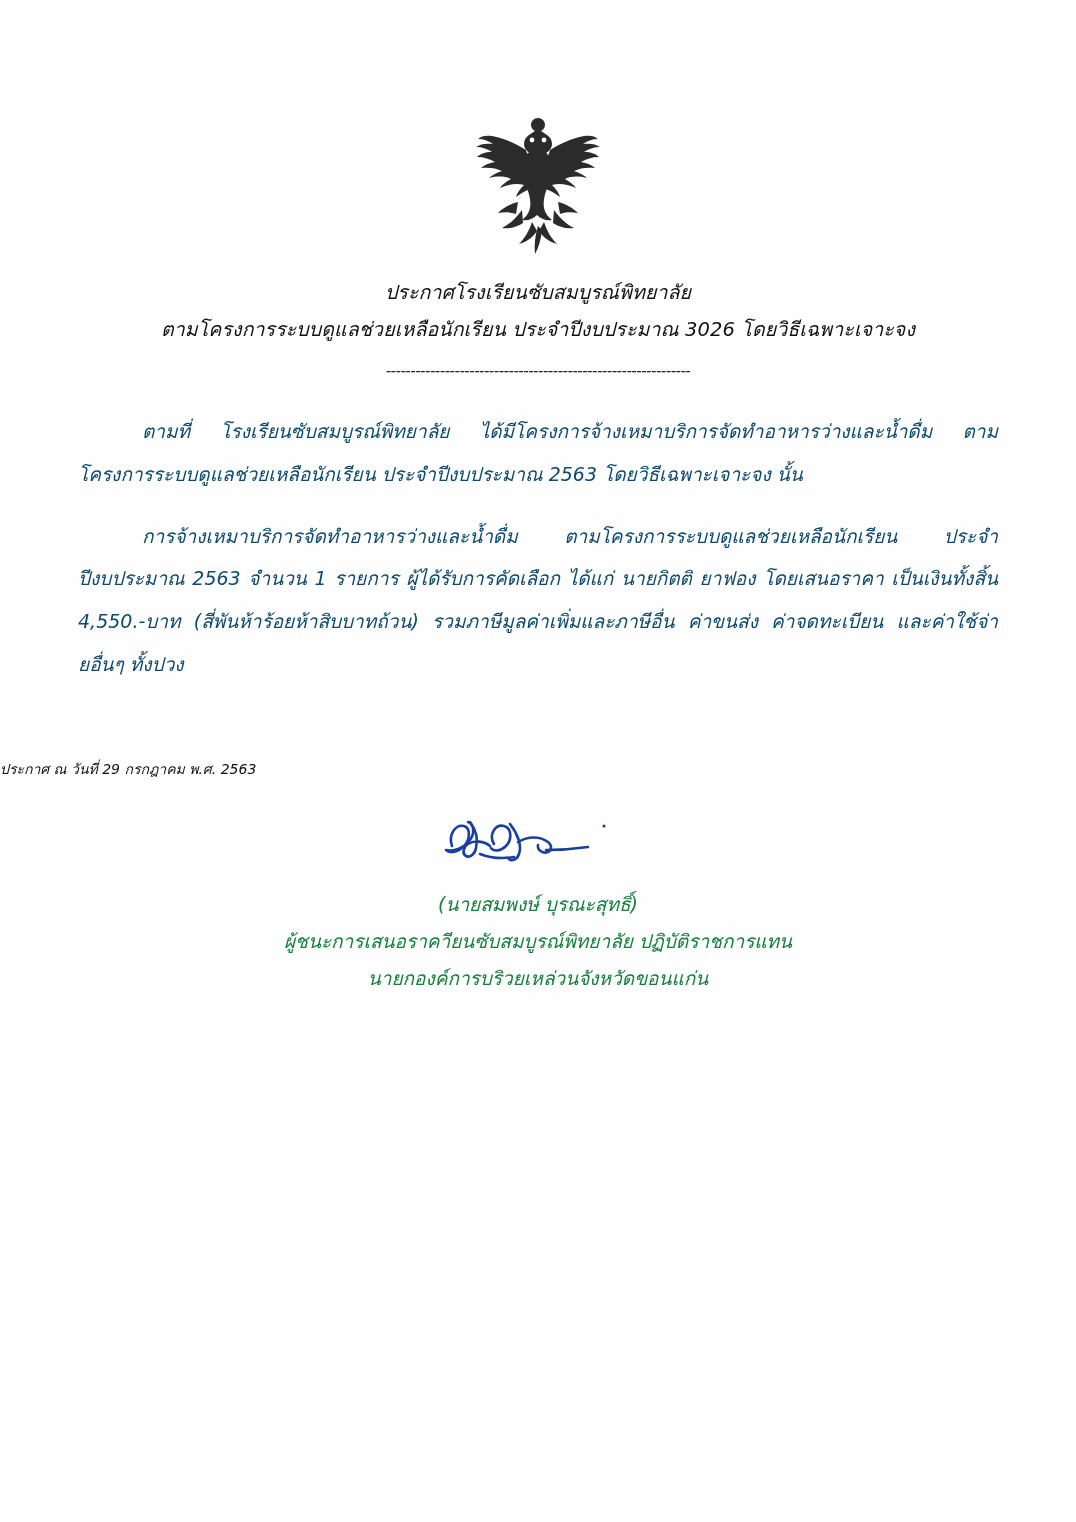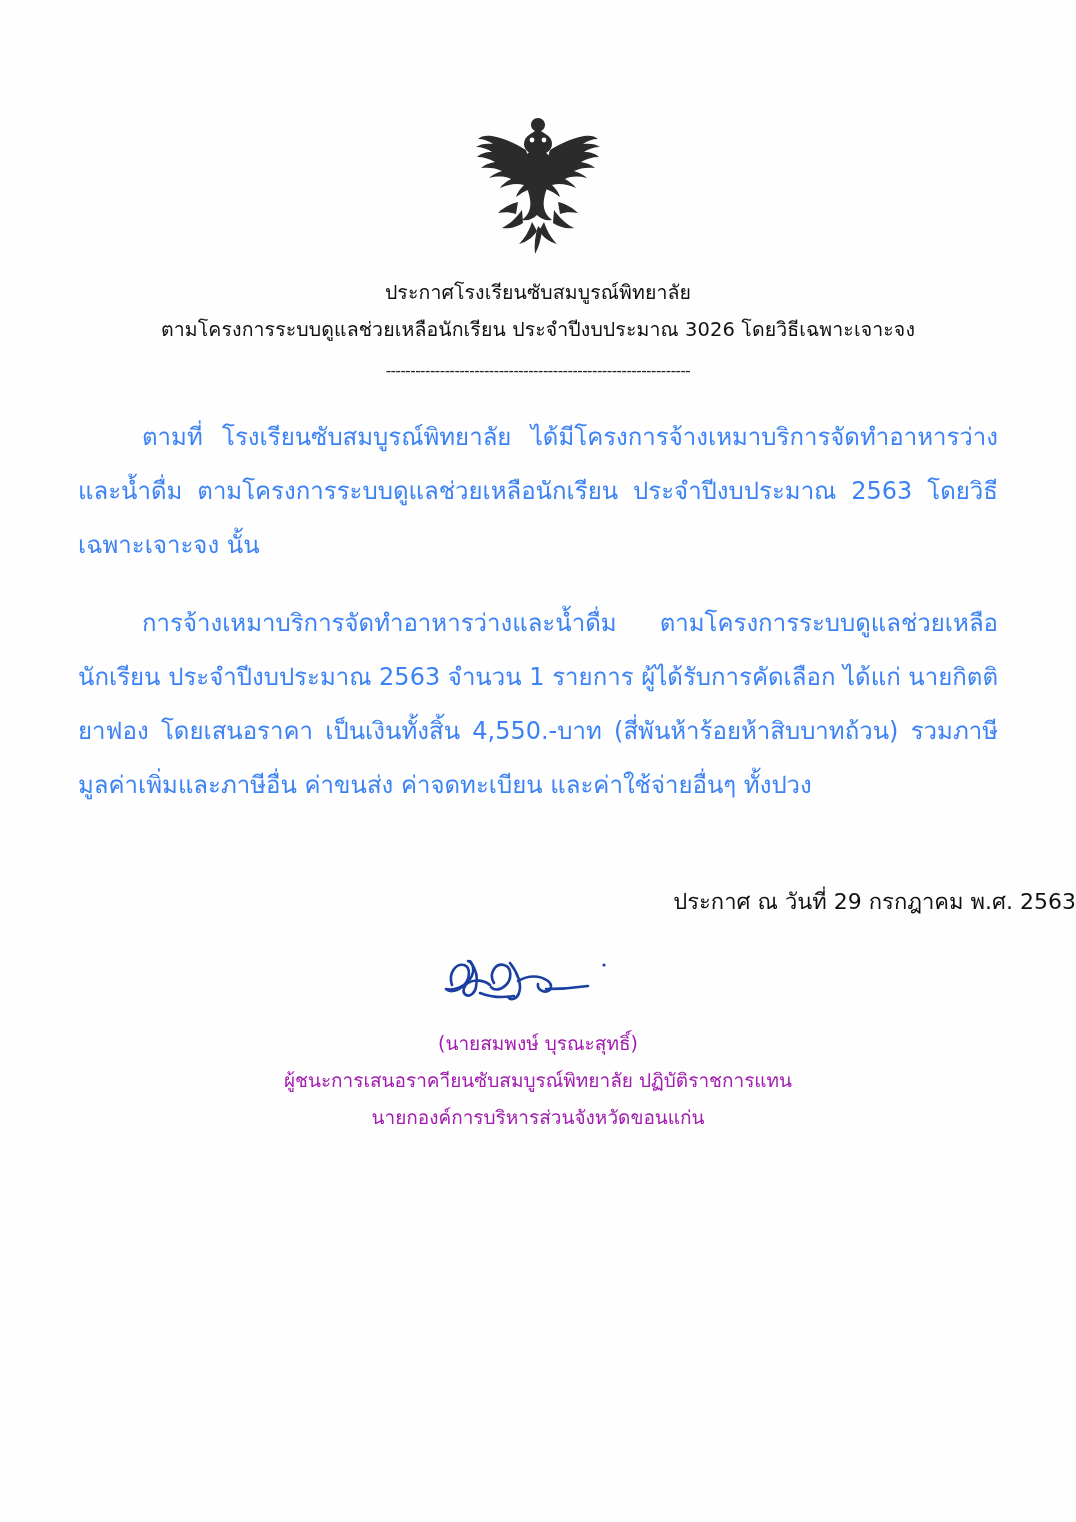--- a/index.html
+++ b/index.html
@@ -15,20 +15,21 @@
     position: relative;
     overflow: hidden;
   }
   .page {
     width: 1076px;
     height: 1522px;
     position: relative;
     background: #fefefe;
     box-sizing: border-box;
     padding: 0;
+    font-style: italic;
   }
 
   
   .emblem-wrap {
     width: 100%;
     display: flex;
     justify-content: center;
     padding-top: 110px;
   }
   .emblem {
@@ -55,35 +56,35 @@
     margin-top: 14px;
     white-space: nowrap;
     overflow: hidden;
   }
 
   
   .body-block {
     margin: 30px 78px 0 78px;
   }
   .para {
-    font-size: 24px;
+    font-size: 19px;
     line-height: 2.25;
-    color: #3b82f6;
+    color: #0c4a6e;
     text-align: justify;
     text-justify: inter-word;
     margin-bottom: 8px;
   }
   .para.indent {
     text-indent: 64px;
   }
 
   
   .date-line {
-    text-align: right;
-    font-size: 22px;
+    text-align: left;
+    font-size: 14px;
     color: #111;
     margin-top: 72px;
   }
 
   
   .sig-area {
     position: relative;
     height: 78px;
     margin-top: 26px;
   }
@@ -93,21 +94,21 @@
     transform: translateX(-50%);
     top: 0;
   }
   .sign-block {
     text-align: center;
     margin-top: 2px;
   }
   .sign-line {
     font-size: 19px;
     line-height: 1.95;
-    color: #a21caf;
+    color: #15803d;
   }
 </style>
 </head>
 <body>
 
 <div class="page">
 
   <div class="emblem-wrap">
     <svg class="emblem" viewBox="0 0 180 150" aria-hidden="true">
       <g fill="#2b2b2b">
@@ -158,16 +159,16 @@
         <path d="M128 44 c14 0 28 -1 42 -3"></path>
         <path d="M62 48 c10 4 22 5 34 3"></path>
       </g>
       <circle cx="186" cy="20" r="1.6" fill="#1a3fa0"></circle>
     </svg>
   </div>
 
   <div class="sign-block">
     <div class="sign-line">(นายสมพงษ์ บุรณะสุทธิ์)</div>
     <div class="sign-line">ผู้ชนะการเสนอราคาียนซับสมบูรณ์พิทยาลัย ปฏิบัติราชการแทน</div>
-    <div class="sign-line">นายกองค์การบริหารส่วนจังหวัดขอนแก่น</div>
+    <div class="sign-line">นายกองค์การบริวยเหล่วนจังหวัดขอนแก่น</div>
   </div>
 
 </div>
 
 </body></html>

